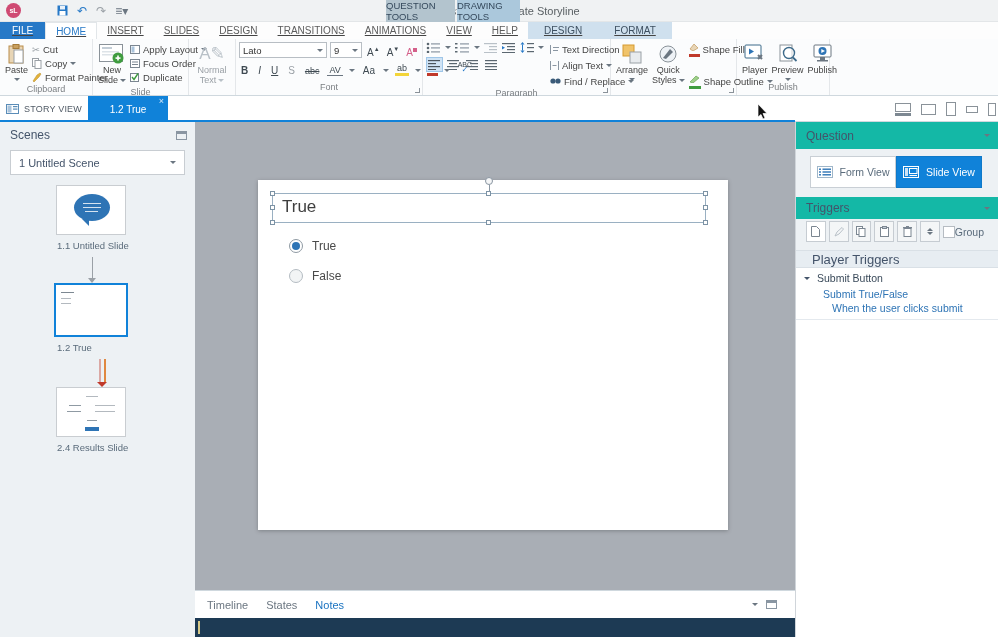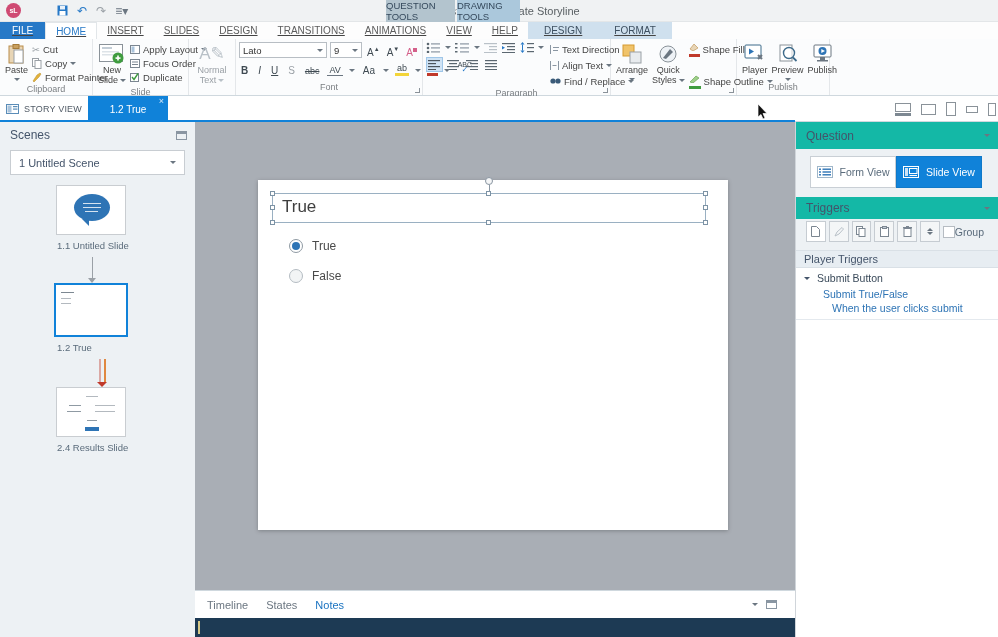--- a/index.html
+++ b/index.html
@@ -126,22 +126,22 @@
           font-size:10.5px; }
   .vbtn.form { background:#fff; border:1px solid #c9cfd5; color:#5a6b7b; }
   .vbtn.slidev { background:#1082d9; color:#fff; border:1px solid #0f79c9; }
   .trigbar { display:flex; align-items:center; gap:3px; padding:2px 8px 8px 10px; background:#edf1f4;}
   .tgbtn { width:21px; height:21px; background:#f4f6f7; border:1px solid #c6ccd2; display:flex;
            align-items:center; justify-content:center; }
   .tgbtn.first { background:#fff; }
   .groupchk { margin-left:auto; display:flex; align-items:center; color:#5a6b7b; font-size:10.5px;
               padding-right:6px;}
   .chkbox { width:12px; height:12px; background:#fff; border:1px solid #b6bcc2; }
-  .ptbar { height:18px; background:#e7edf2; display:flex; align-items:center; padding-left:8px;
-           font-size:11px; color:#44546a; border-top:1px solid #d9e0e6; border-bottom:1px solid #d9e0e6;}
+  .ptbar { height:18px; background:#e7edf2; display:flex; align-items:center; padding-left:16px;
+           font-size:13px; color:#44546a; border-top:1px solid #d9e0e6; border-bottom:1px solid #d9e0e6;}
   .subrow { display:flex; align-items:center; gap:7px; padding:4px 0 2px 8px; color:#3a4a5a; font-size:10.5px;}
   .tlink { color:#2e74b5; font-size:10.5px; padding:2px 0 1px 27px; }
   .tlink2 { color:#2e74b5; font-size:10.5px; padding:1px 0 5px 36px; border-bottom:1px solid #e4e9ee;}
 
   .cursor { position:absolute; left:757px; top:104px; z-index:40; }
   .yellowbar { width:12px; height:3px; background:#f3d53a; margin-top:1px; }
   .redbar { width:11px; height:3px; background:#c0392b; margin-top:1px; }
 </style>
 </head>
 <body>

